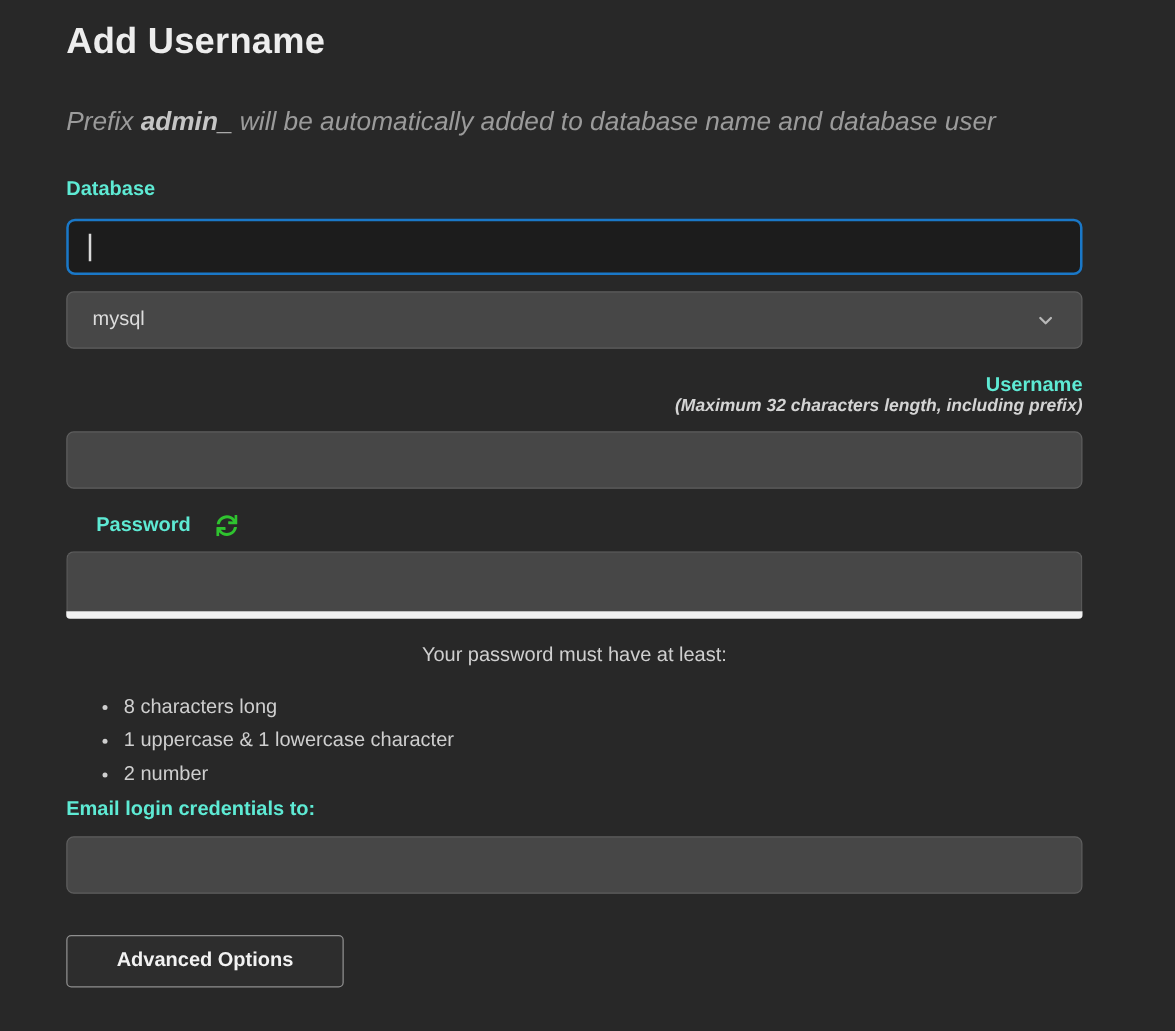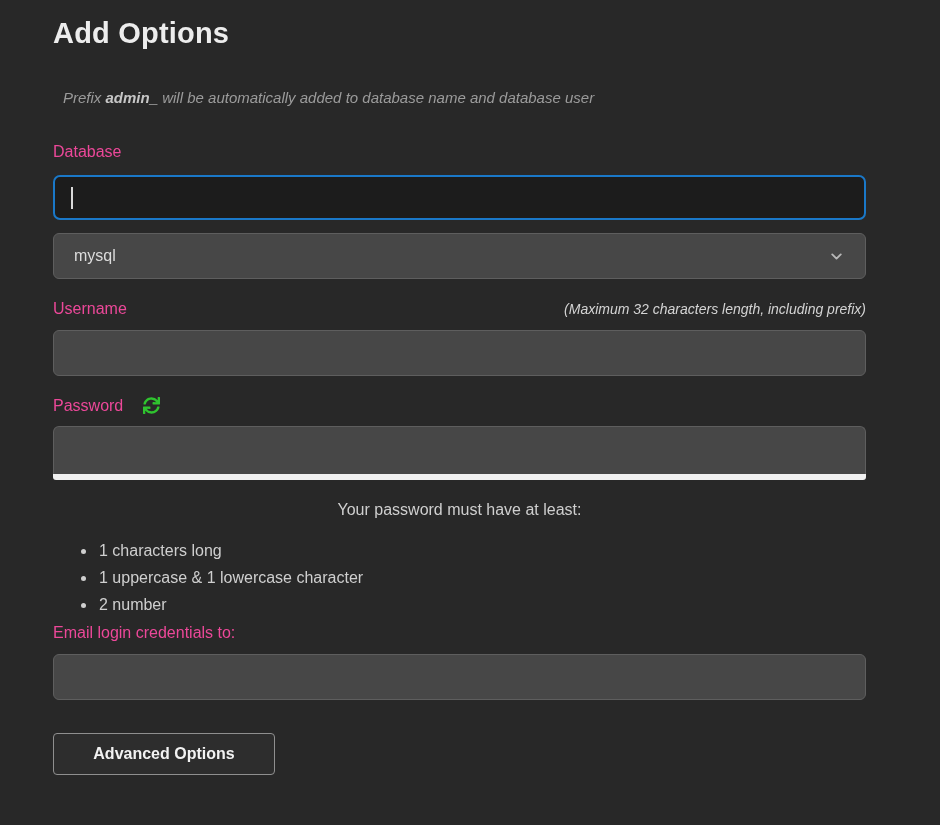--- a/index.html
+++ b/index.html
@@ -17,45 +17,46 @@
   h1.page-title {
     margin: 18px 0 0;
     font-size: 29px;
     line-height: 30px;
     font-weight: 700;
     color: #ededed;
     letter-spacing: 0.2px;
   }
 
   .prefix-note {
-    margin: 42px 10px 0;
-    font-size: 15px;
+    margin: 42px 0 0;
+    font-size: 21px;
     line-height: 16px;
     font-style: italic;
     color: #9b9b9b;
   }
   .prefix-note strong { color: #c6c6c6; }
 
   .field-label {
     display: block;
     font-size: 16px;
     line-height: 17px;
-    font-weight: 400;
-    color: #ec4899;
+    font-weight: 700;
+    color: #5eead4;
   }
 
   .label-row {
     display: flex;
-    justify-content: space-between;
+    justify-content: center;
     align-items: flex-end;
+    flex-direction: column;
   }
   .field-hint {
     font-size: 14px;
     line-height: 15px;
-    font-weight: 400;
+    font-weight: 700;
     font-style: italic;
     color: #d4d4d4;
   }
 
   .text-input {
     display: block;
     width: 100%;
     height: 46px;
     margin-top: 13px;
     background: #474747;
@@ -107,20 +108,21 @@
   .mt-db    { margin-top: 37px; }
   .mt-type  { margin-top: 23px; }
   .mt-user  { margin-top: 21px; }
   .mt-pass  { margin-top: 21px; }
   .mt-email { margin-top: 10px; }
 
   .password-label {
     display: flex;
     align-items: center;
     gap: 20px;
+    margin-left: 24px;
   }
   .refresh-icon-btn {
     display: inline-flex;
     cursor: pointer;
     line-height: 0;
   }
 
   .pw-wrap { margin-top: 12px; }
   .pw-input {
     margin-top: 0;
@@ -166,21 +168,21 @@
     font-size: 16px;
     font-weight: 700;
     cursor: pointer;
   }
 </style>
 </head>
 <body>
 
 <div class="page">
 
-  <h1 class="page-title">Add Options</h1>
+  <h1 class="page-title">Add Username</h1>
 
   <p class="prefix-note"><span>Prefix </span><strong>admin_</strong><span> will be automatically added to database name and database user</span></p>
 
   <label class="field-label mt-db">Database</label>
   <div class="input-focused-wrap">
     <span class="caret"></span>
   </div>
 
   <div class="select-box">
     <span>mysql</span>
@@ -205,21 +207,21 @@
         </svg>
     </span>
   </div>
   <div class="pw-wrap">
     <input type="password" class="text-input pw-input" value="" style="">
     <div class="pw-meter"></div>
   </div>
 
   <p class="req-intro">Your password must have at least:</p>
   <ul class="req-list">
-    <li>1 characters long</li>
+    <li>8 characters long</li>
     <li>1 uppercase &amp; 1 lowercase character</li>
     <li>2 number</li>
   </ul>
 
   <label class="field-label mt-email">Email login credentials to:</label>
   <input type="text" class="text-input" value="" style="">
 
   <button class="adv-btn">Advanced Options</button>
 
 </div>

